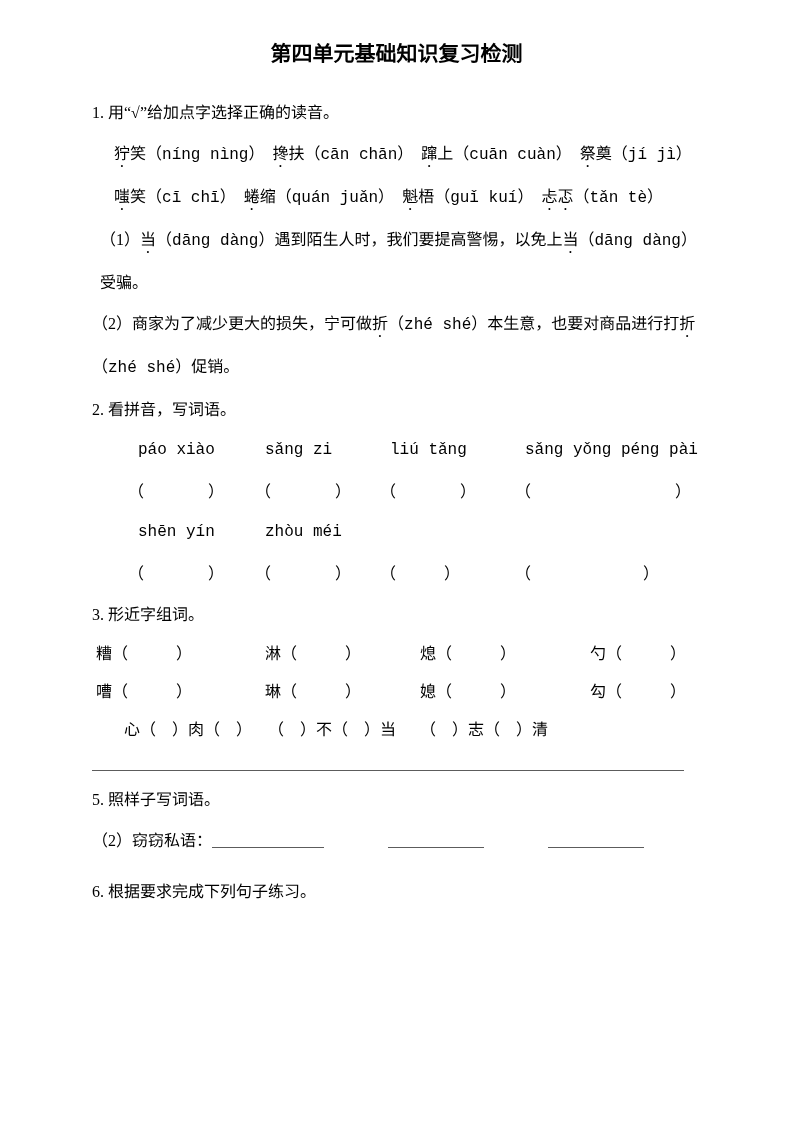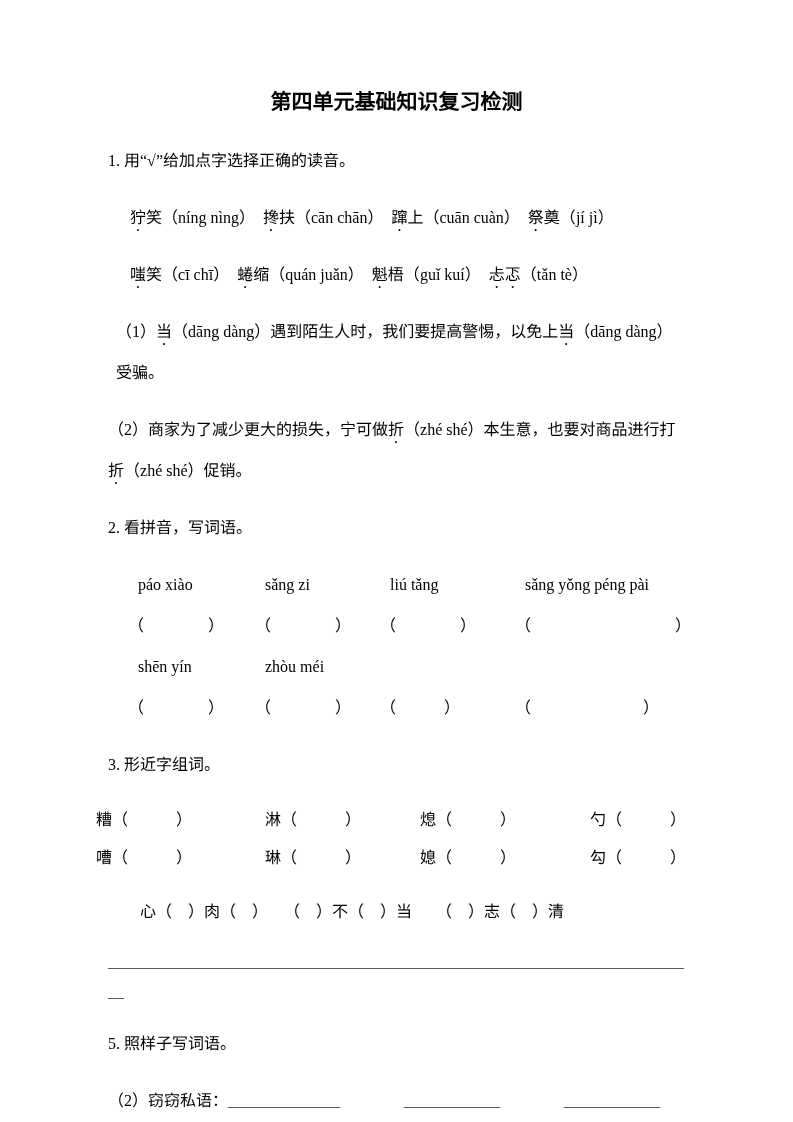--- a/index.html
+++ b/index.html
@@ -6,30 +6,30 @@
   html, body { margin: 0; padding: 0; }
   body {
     width: 793px;
     height: 1122px;
     background: #ffffff;
     color: #000000;
     font-family: "Liberation Serif", "DejaVu Serif", serif;
     font-size: 16px;
     overflow: hidden;
   }
-  .page { width: 793px; height: 811px; padding: 88px 92px 30px 92px; background: #fff; }
+  .page { width: 793px; height: 811px; padding: 40px 92px 30px 92px; background: #fff; }
   .title {
     margin: 0 0 24px 0;
     text-align: center;
     font-size: 21px;
     font-weight: bold;
     line-height: 28px;
   }
-  p, .line { margin: 16px; line-height: 41px; white-space: pre-wrap; }
-  .py { font-family: Liberation Serif, serif; }
+  p, .line { margin: 0; line-height: 41px; white-space: pre-wrap; }
+  .py { font-family: Liberation Mono, monospace; }
   .dot {
     -webkit-text-emphasis: filled dot;
     -webkit-text-emphasis-position: under left;
     text-emphasis: filled dot;
     text-emphasis-position: under left;
   }
   .indent1 { padding-left: 22px; }
   .indent2 { padding-left: 32px; }
   .hang { padding-left: 8px; }
   .grid4 {

